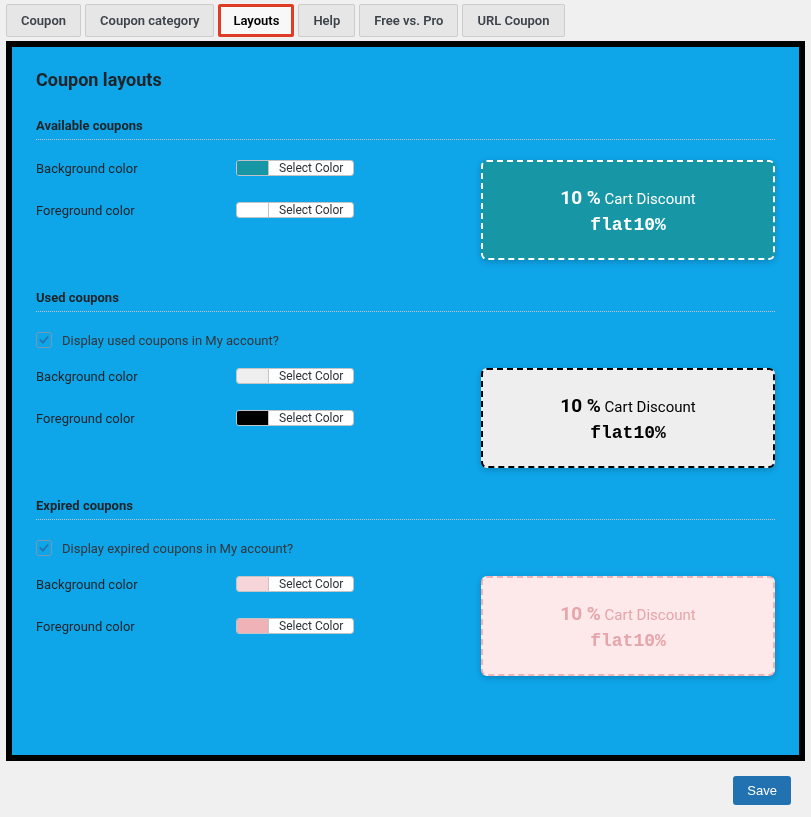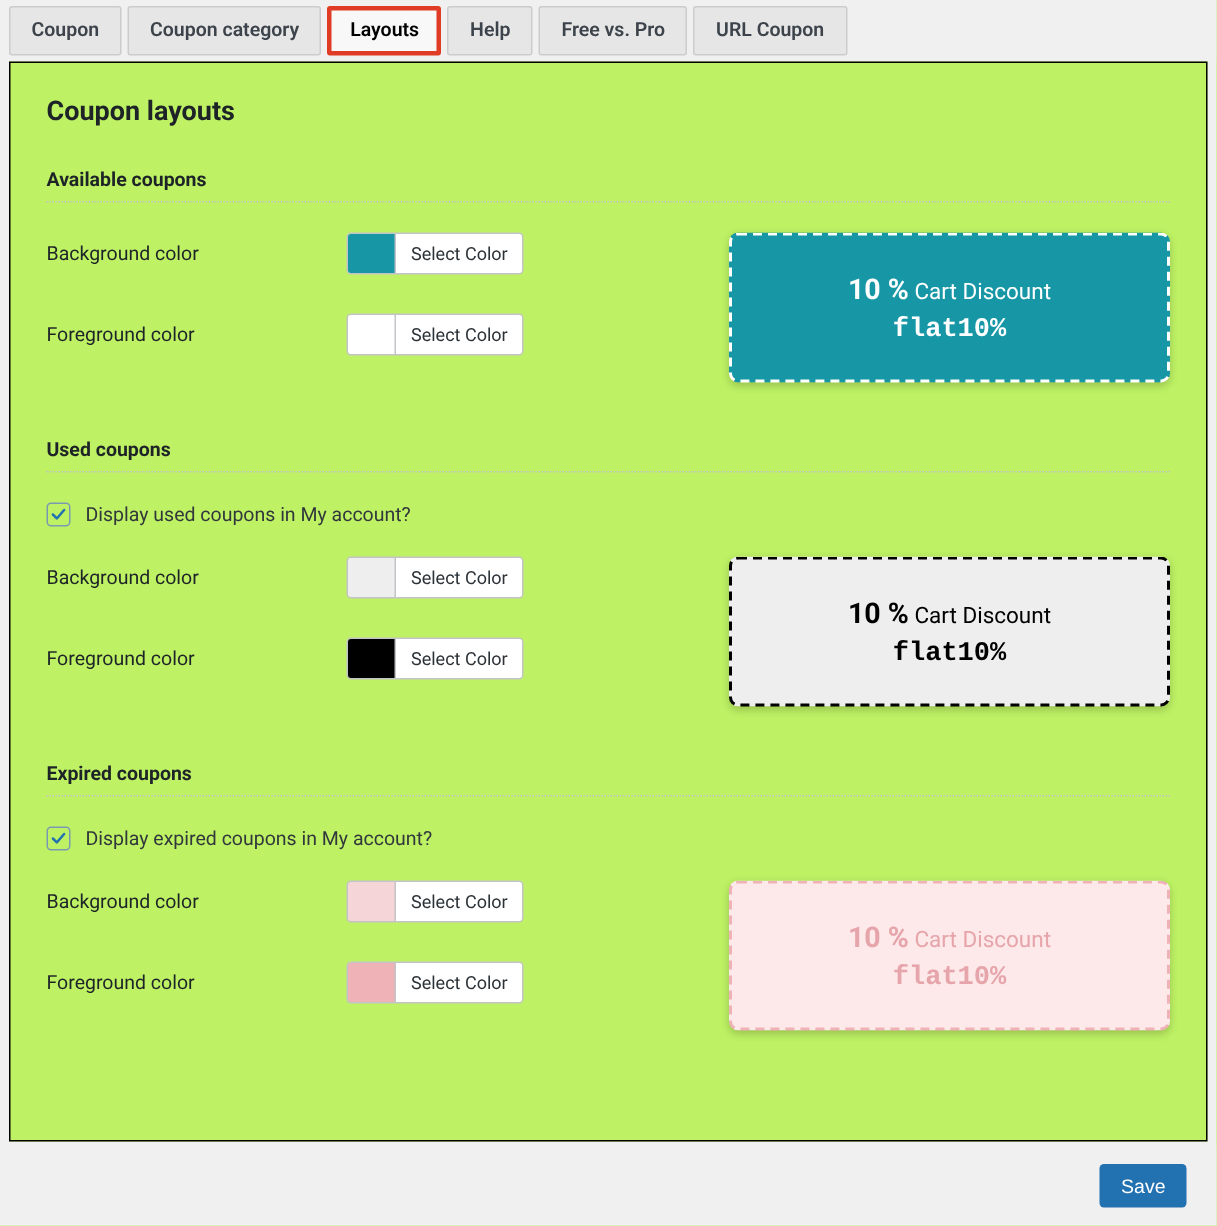--- a/index.html
+++ b/index.html
@@ -30,25 +30,25 @@
       cursor: pointer;
       border-radius: 2px;
     }
     .tab.active {
       background: #f8f8f8;
       border: 3px solid #e03b24;
       padding: 6px 12px;
       color: #000;
     }
     .panel {
-      background: #bef264;
+      background: #0ea5e9;
       margin: 0 6px;
       padding: 22px 24px 20px 24px;
       min-height: 720px;
-      border: 1px solid #000000;
+      border: 6px solid #000000;
     }
     .panel-title {
       font-size: 18px;
       font-weight: 700;
       color: #1d2327;
       margin-bottom: 28px;
     }
     .section-title {
       font-size: 13px;
       font-weight: 700;
@@ -91,21 +91,21 @@
       width: 200px;
       font-size: 13px;
       color: #1d2327;
     }
     .color-picker {
       display: flex;
       align-items: stretch;
       border: 1px solid #c3c4c7;
       border-radius: 3px;
       overflow: hidden;
-      height: 28px;
+      height: 16px;
     }
     .swatch {
       width: 32px;
       border-right: 1px solid #c3c4c7;
     }
     .select-color {
       font-size: 12px;
       color: #2c3338;
       padding: 0 10px;
       display: flex;

